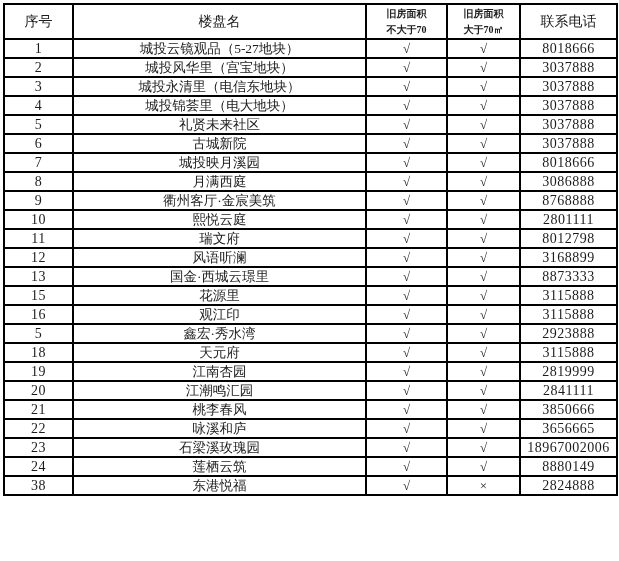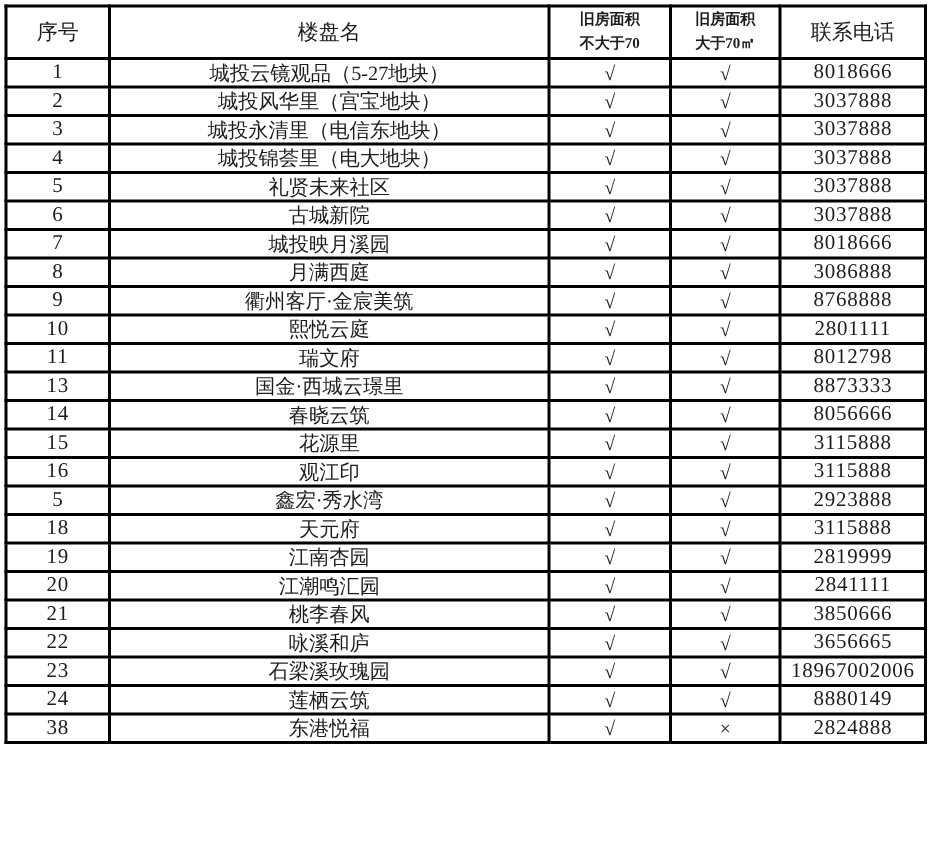--- a/index.html
+++ b/index.html
@@ -181,36 +181,36 @@
   </tr>
 
   <tr>
     <td class="num">11</td>
     <td class="name">瑞文府</td>
     <td class="mark">√</td>
     <td class="mark">√</td>
     <td class="phone">8012798</td>
   </tr>
 
+  <tr>
+    <td class="num">12</td>
+    <td class="name">风语听澜</td>
+    <td class="mark">√</td>
+    <td class="mark">√</td>
+    <td class="phone">3168899</td>
+  </tr>
 
   <tr>
     <td class="num">13</td>
     <td class="name">国金·西城云璟里</td>
     <td class="mark">√</td>
     <td class="mark">√</td>
     <td class="phone">8873333</td>
   </tr>
 
-  <tr>
-    <td class="num">14</td>
-    <td class="name">春晓云筑</td>
-    <td class="mark">√</td>
-    <td class="mark">√</td>
-    <td class="phone">8056666</td>
-  </tr>
 
   <tr>
     <td class="num">15</td>
     <td class="name">花源里</td>
     <td class="mark">√</td>
     <td class="mark">√</td>
     <td class="phone">3115888</td>
   </tr>
 
   <tr>

